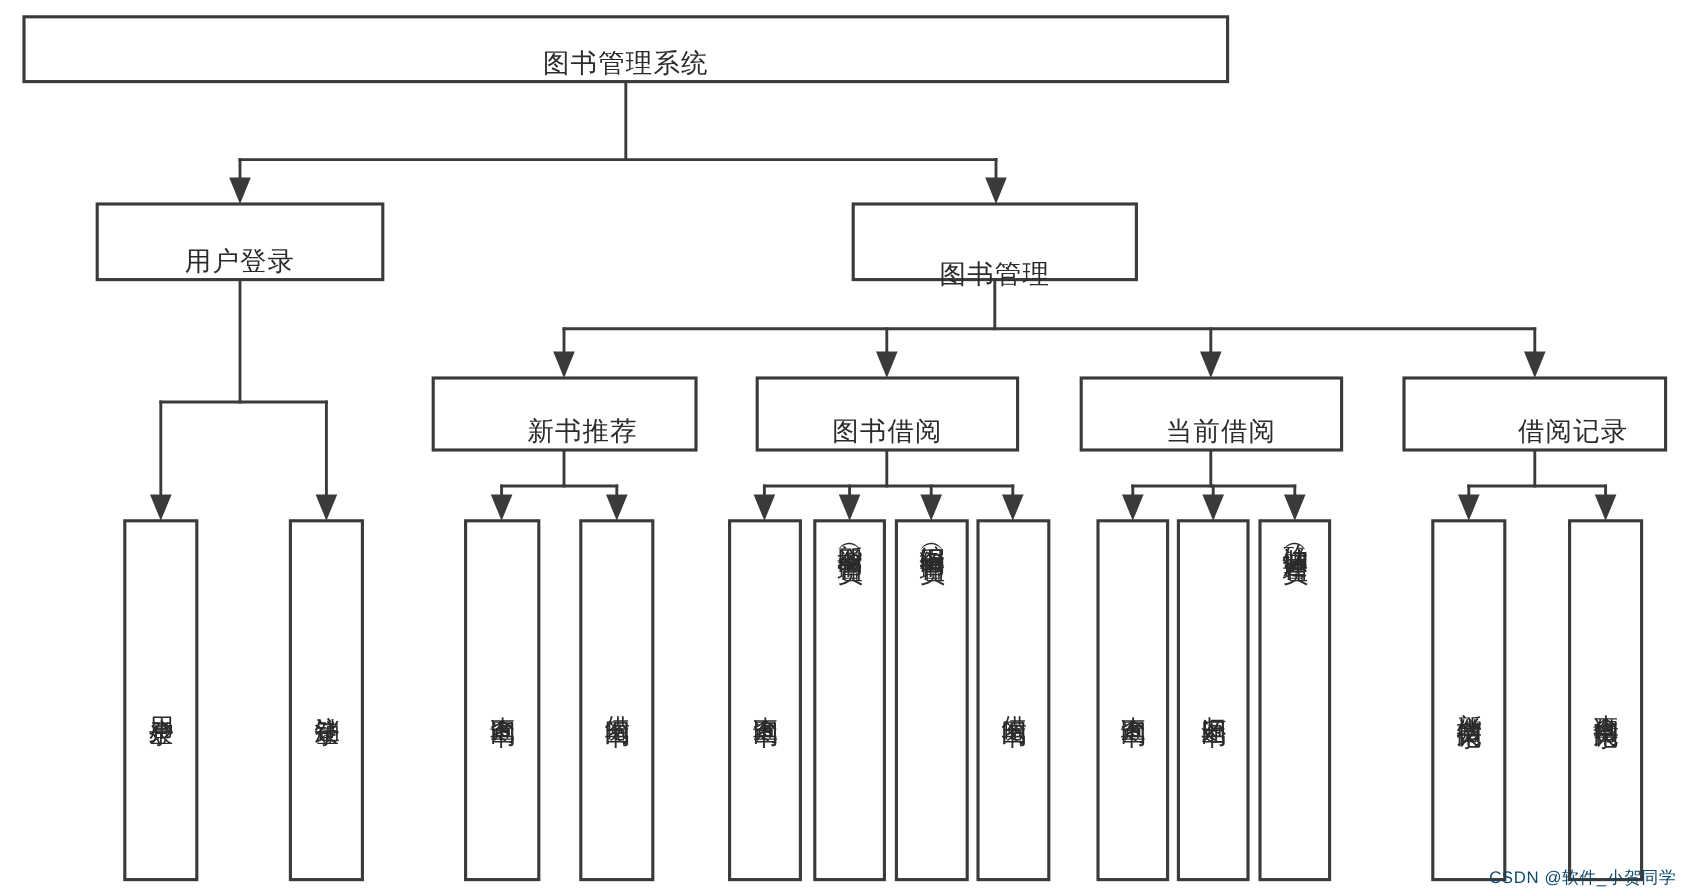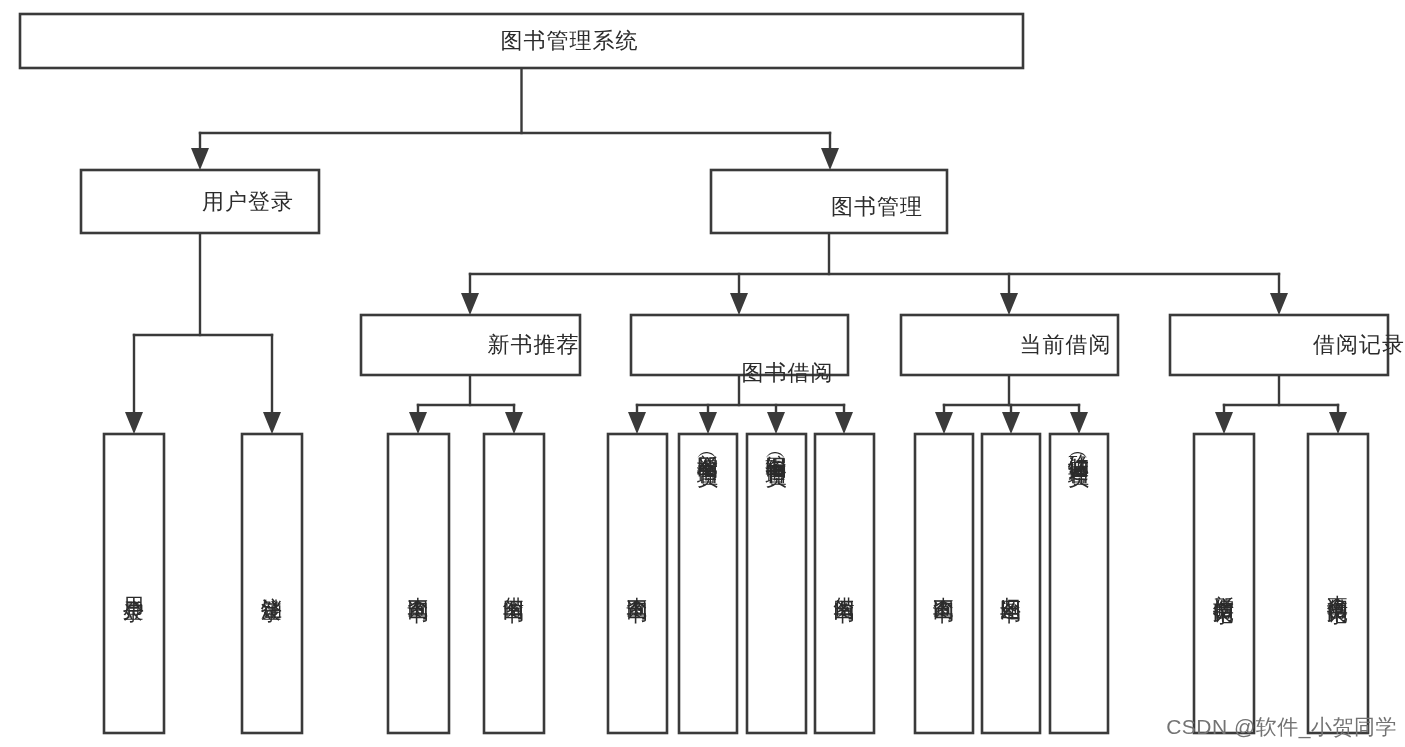--- a/index.html
+++ b/index.html
@@ -54,39 +54,38 @@
     font-family: "Liberation Sans", "DejaVu Sans", sans-serif;
     font-size: 21px;
     line-height: 1;
     color: #2b2b2b;
     letter-spacing: 2px;
     white-space: nowrap;
   }
   .hlabel-wrap {
     position: absolute;
     display: flex;
-    align-items: center;
+    align-items: flex-end;
     justify-content: center;
     pointer-events: none;
-    padding-left: 48px;
   }
   .hlabel-text {
     font-family: "Liberation Sans", "DejaVu Sans", sans-serif;
     font-size: 22px;
     color: #2b2b2b;
     letter-spacing: 1px;
     white-space: nowrap;
   }
   #watermark {
     position: absolute;
     right: 8px;
     bottom: 6px;
     font-family: "Liberation Sans", "DejaVu Sans", sans-serif;
-    font-size: 21px;
-    color: #737373;
+    font-size: 14px;
+    color: #0c4a6e;
     letter-spacing: 0.5px;
     white-space: nowrap;
   }
 </style>
 </head>
 <body>
 
 <div id="diagram-root">
 
   <svg class="canvas" viewBox="0 0 1405 747">
@@ -202,21 +201,21 @@
   </div>
 
   <div class="hlabel-wrap" style="left:711px; top:170px; width:236px; height:74px;">
     <span class="hlabel-text">图书管理</span>
   </div>
 
   <div class="hlabel-wrap" style="left:361px; top:315px; width:249px; height:60px;">
     <span class="hlabel-text">新书推荐</span>
   </div>
 
-  <div class="hlabel-wrap" style="left:631px; top:315px; width:217px; height:60px;margin-top:28px;">
+  <div class="hlabel-wrap" style="left:631px; top:315px; width:217px; height:60px;">
     <span class="hlabel-text">图书借阅</span>
   </div>
 
   <div class="hlabel-wrap" style="left:901px; top:315px; width:233px; height:60px;">
     <span class="hlabel-text">当前借阅</span>
   </div>
 
   <div class="hlabel-wrap" style="left:1170px; top:315px; width:218px; height:60px;margin-left:32px;">
     <span class="hlabel-text">借阅记录</span>
   </div>

